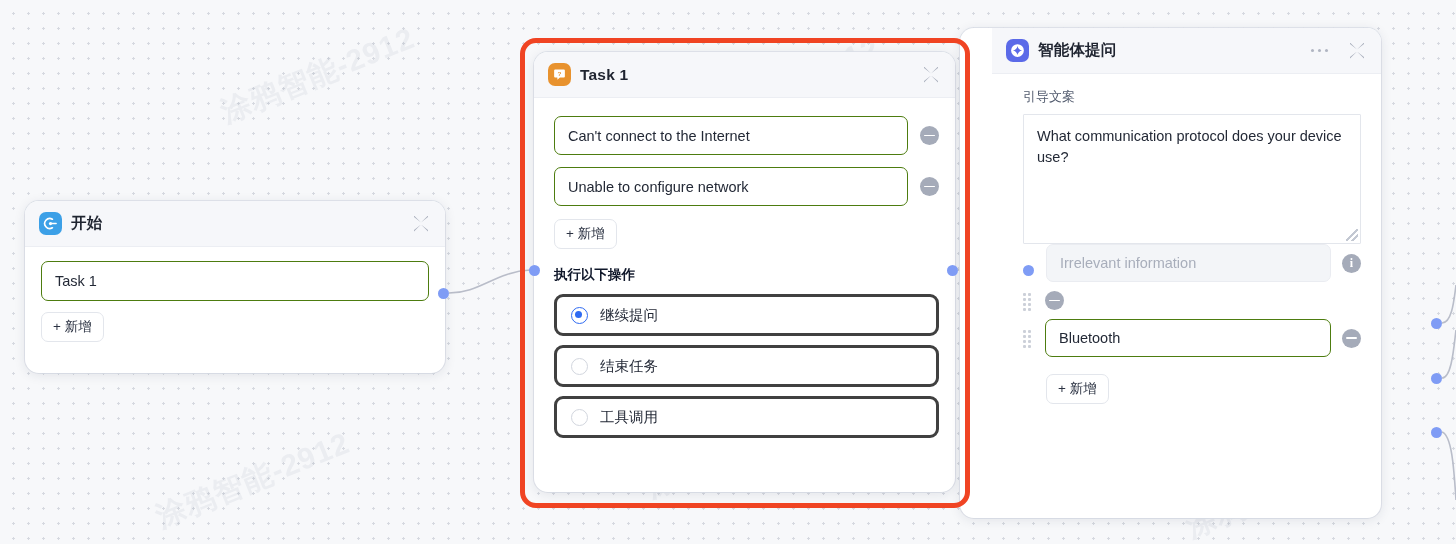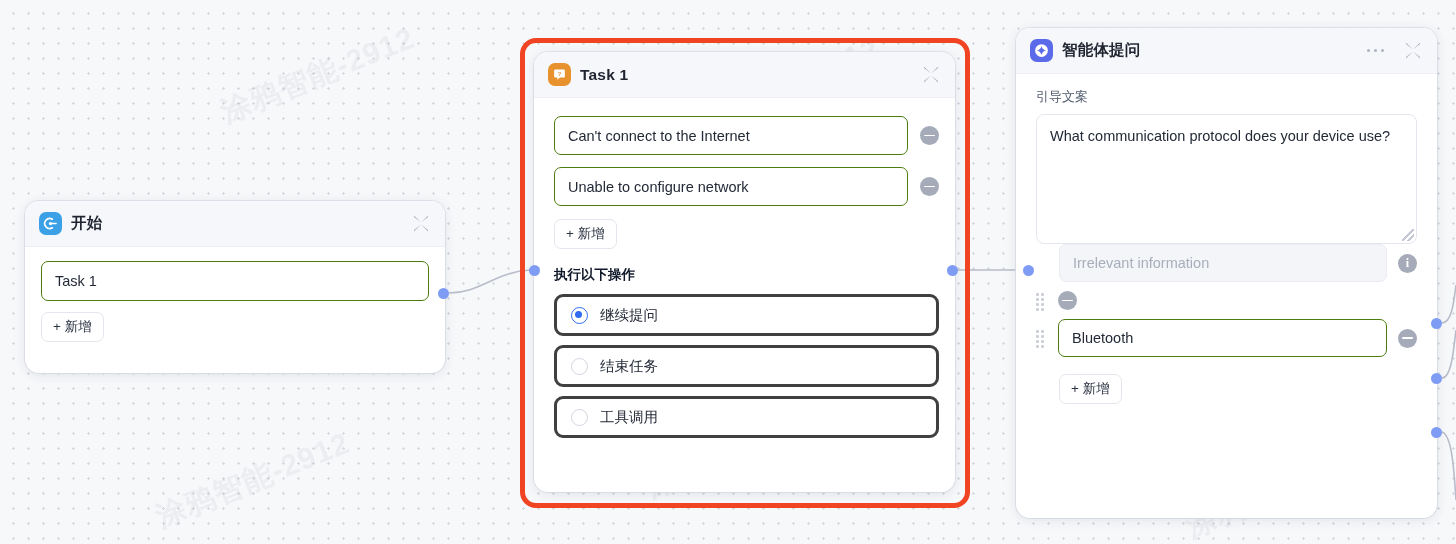--- a/index.html
+++ b/index.html
@@ -199,32 +199,32 @@
   }
   .radio.checked { border-color: #2f6bf2; }
   .radio.checked::after {
     content: ""; position: absolute;
     left: 3.2px; top: 3.2px; width: 7.2px; height: 7.2px;
     border-radius: 50%; background: #2f6bf2;
   }
   .radio-label { font-size: 14.5px; color: #232936; }
 
   
-  #node-agent { left: 1016px; top: 28px; width: 421px; height: 490px; }
+  #node-agent { left: 960px; top: 28px; width: 421px; height: 490px; padding-left: 32px; }
 
   .field-label {
     font-size: 13px;
     color: #515a6d;
     margin-bottom: 8px;
   }
   .textarea-box {
     width: 100%;
     height: 130px;
     border: 1px solid #e3e6ec;
-    border-radius: 8px;
+    border-radius: 1px;
     background: #fff;
     padding: 11px 13px;
     font-size: 14.5px;
     color: #232936;
     line-height: 1.45;
     position: relative;
     overflow: hidden;
   }
   .resize-grip {
     position: absolute; right: 2px; bottom: 2px;
@@ -349,21 +349,21 @@
       </div>
       <span class="node-title">智能体提问</span>
       <div class="header-spacer"></div>
       <div class="dots-icon">
           <i></i>
           <i></i>
           <i></i>
         </div>
       <div class="collapse-icon"></div>
     </div>
-    <div class="node-body" style="padding:14px 20px 16px 20px;">
+    <div class="node-body" style="padding:14px 20px 16px 20px;margin-left:11px;">
 
       <div class="field-label">引导文案</div>
       <div class="textarea-box">
         <span>What communication protocol does your device use?</span>
         <span class="resize-grip"></span>
       </div>
 
 
       <div class="opt-row" style="padding-left:23px;">
         <div class="field muted" placeholder="Irrelevant information">

